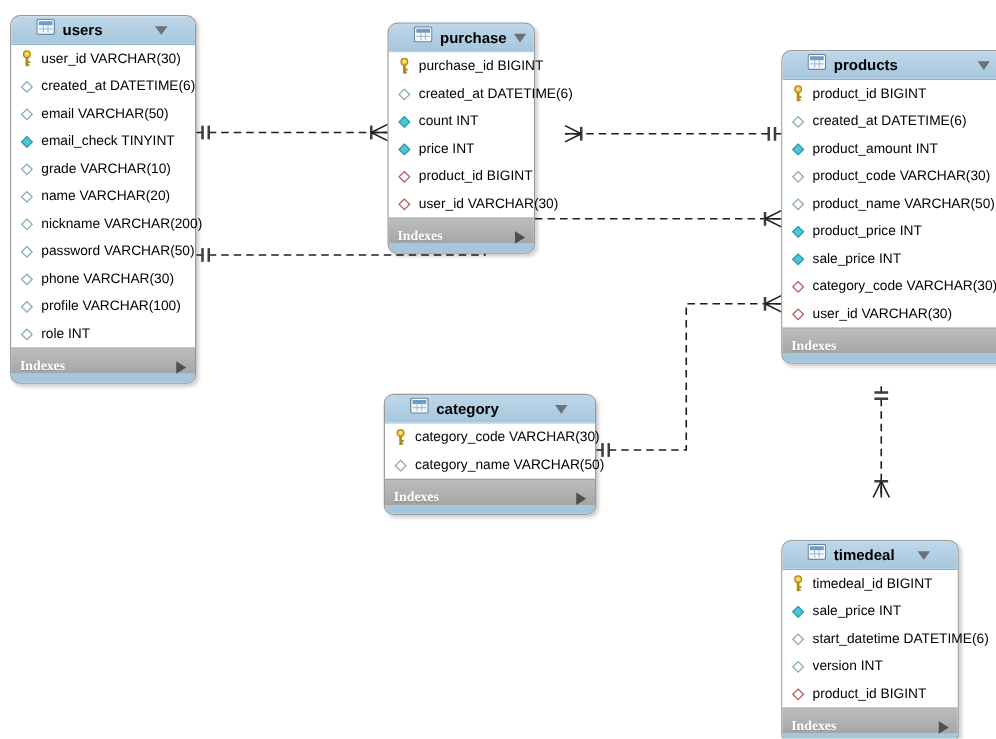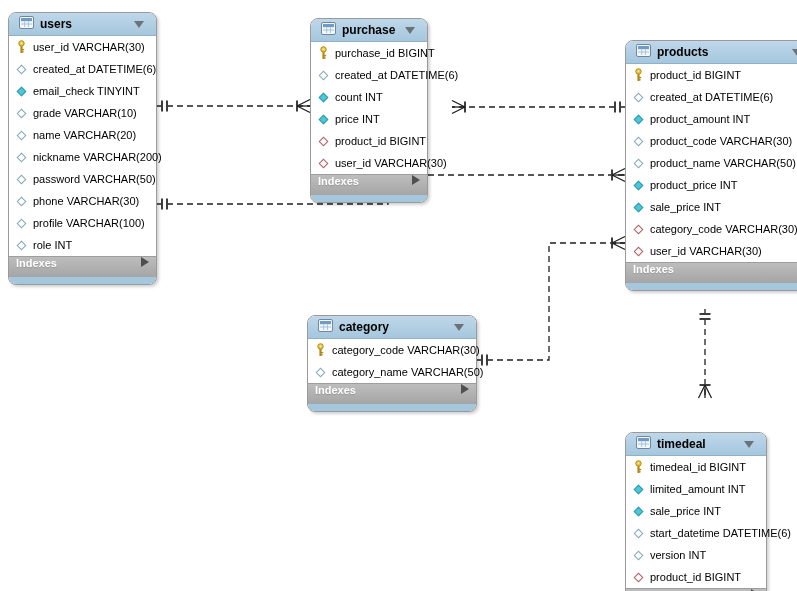--- a/index.html
+++ b/index.html
@@ -17,42 +17,42 @@
     font-family:"Liberation Sans", sans-serif;
   }
   #connectors{position:absolute;left:0;top:0;z-index:0;}
   .table-node{
     position:absolute;z-index:1;background:var(--body-bg);
     border:1px solid var(--table-border);border-radius:8px;
     box-shadow:2px 2px 3px rgba(0,0,0,0.18);
     box-sizing:border-box;
   }
   .t-header{
-    height:22px;display:flex;align-items:center;gap:6px;padding:0 10px;
+    height:22px;display:flex;align-items:center;gap:6px;padding:0 20px;
     background:linear-gradient(180deg,var(--header-top),var(--header-bottom));
     border-bottom:1px solid var(--header-border);
     border-radius:7px 7px 0 0;
   }
   .t-title{font-size:12px;font-weight:bold;color:#000;flex:1 1 auto;white-space:nowrap;}
   .t-collapse{
     width:0;height:0;border-left:5px solid transparent;border-right:5px solid transparent;
     border-top:7px solid #6b7278;margin-right:2px;cursor:pointer;
   }
   .t-rows{background:var(--body-bg);}
   .t-row{height:22px;display:flex;align-items:center;gap:5px;padding:0 4px 0 6px;white-space:nowrap;}
   .t-row .lbl{font-size:11px;color:#000;}
   .icon-cell{width:13px;display:flex;justify-content:center;align-items:center;flex:0 0 13px;}
   .diamond{width:7px;height:7px;transform:rotate(45deg);box-sizing:border-box;}
   .diamond.nullable{background:#fdfefe;border:1px solid var(--nullable-border);}
   .diamond.notnull{background:var(--notnull-fill);border:1px solid var(--notnull-border);}
   .diamond.foreign-key{background:#fffdfd;border:1px solid var(--fk-border);}
   .t-indexes{
-    height:20px;display:flex;align-items:flex-start;padding:0 7px;
+    height:20px;display:flex;align-items:flex-end;padding:0 7px;
     background:linear-gradient(180deg,var(--indexes-top),var(--indexes-bottom));
-    border-top:1px solid #9e9e9e;cursor:pointer;
+    border-top:1px solid #9e9e9e;cursor:pointer;font-family:Liberation Serif, serif;
   }
   .t-indexes .ix-label{
     flex:1 1 auto;font-size:11px;font-weight:bold;color:var(--indexes-text);
     text-shadow:0 1px 1px rgba(0,0,0,0.15);
   }
   .ix-arrow{
     width:0;height:0;border-top:5px solid transparent;border-bottom:5px solid transparent;
     border-left:8px solid #4f4f4f;cursor:pointer;
   }
   .t-footer{height:7px;background:var(--footer-blue);border-radius:0 0 7px 7px;}
@@ -134,20 +134,26 @@
           <span class="lbl">user_id VARCHAR(30)</span>
         </div>
         <div class="t-row">
           <span class="icon-cell">
             <span class="diamond nullable"></span>
           </span>
           <span class="lbl">created_at DATETIME(6)</span>
         </div>
         <div class="t-row">
           <span class="icon-cell">
+            <span class="diamond nullable"></span>
+          </span>
+          <span class="lbl">email VARCHAR(50)</span>
+        </div>
+        <div class="t-row">
+          <span class="icon-cell">
             <span class="diamond notnull"></span>
           </span>
           <span class="lbl">email_check TINYINT</span>
         </div>
         <div class="t-row">
           <span class="icon-cell">
             <span class="diamond nullable"></span>
           </span>
           <span class="lbl">grade VARCHAR(10)</span>
         </div>
@@ -396,26 +402,20 @@
               <line x1="5.6" y1="9.6" x2="8.2" y2="9.6" stroke="var(--pk-gold-dark)" stroke-width="1.4"></line>
               <line x1="5.6" y1="11.8" x2="7.6" y2="11.8" stroke="var(--pk-gold-dark)" stroke-width="1.4"></line>
             </svg>
           </span>
           <span class="lbl">timedeal_id BIGINT</span>
         </div>
         <div class="t-row">
           <span class="icon-cell">
             <span class="diamond notnull"></span>
           </span>
-          <span class="lbl">limited_amount INT</span>
-        </div>
-        <div class="t-row">
-          <span class="icon-cell">
-            <span class="diamond notnull"></span>
-          </span>
           <span class="lbl">sale_price INT</span>
         </div>
         <div class="t-row">
           <span class="icon-cell">
             <span class="diamond nullable"></span>
           </span>
           <span class="lbl">start_datetime DATETIME(6)</span>
         </div>
         <div class="t-row">
           <span class="icon-cell">

